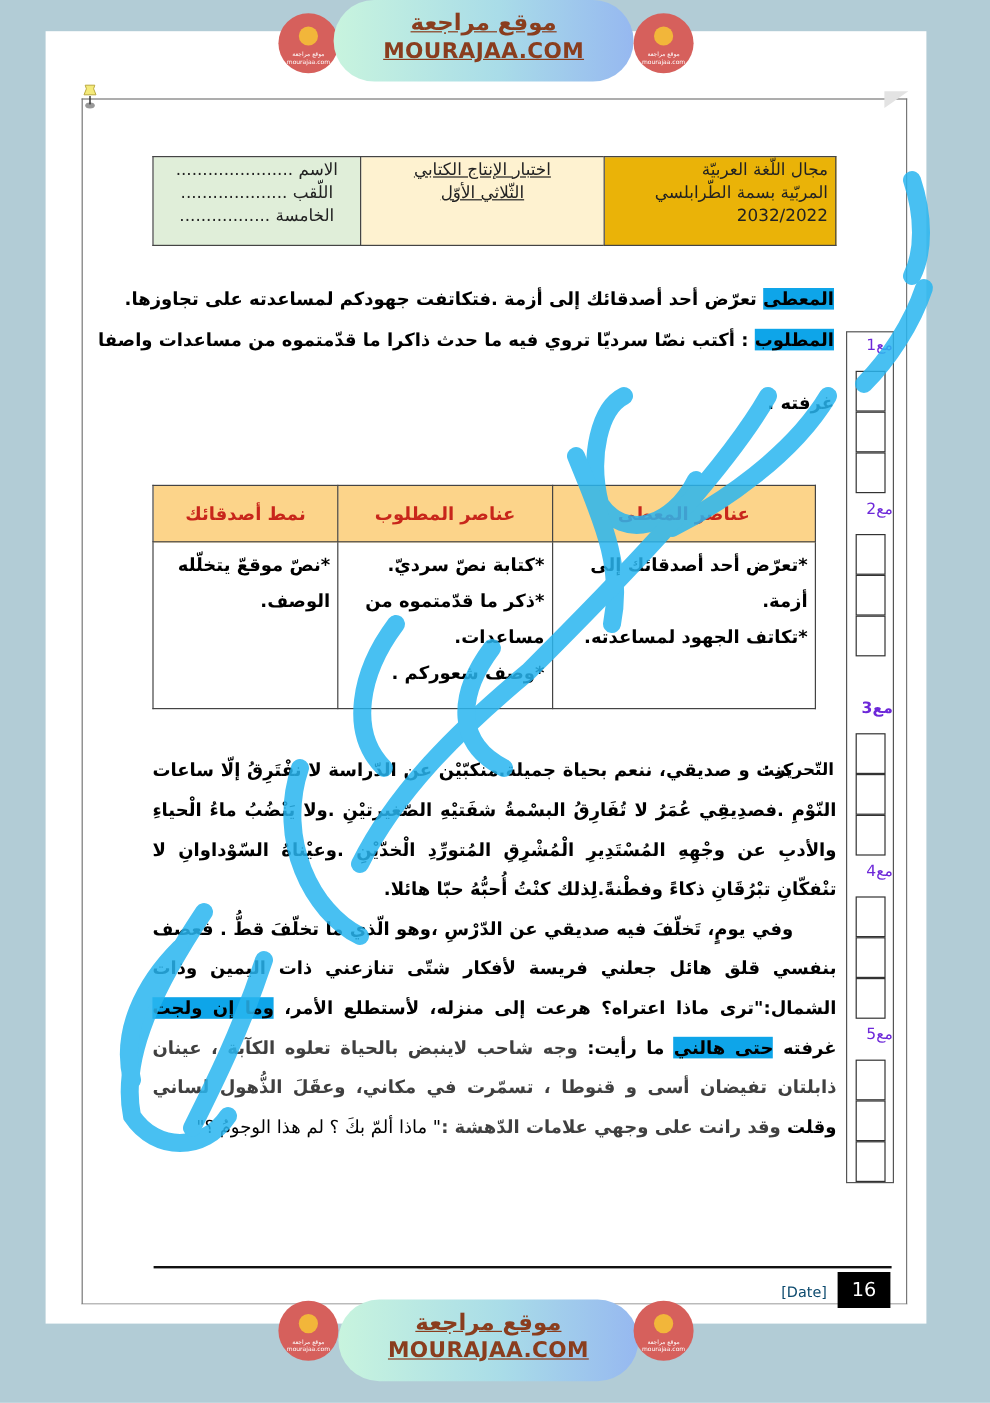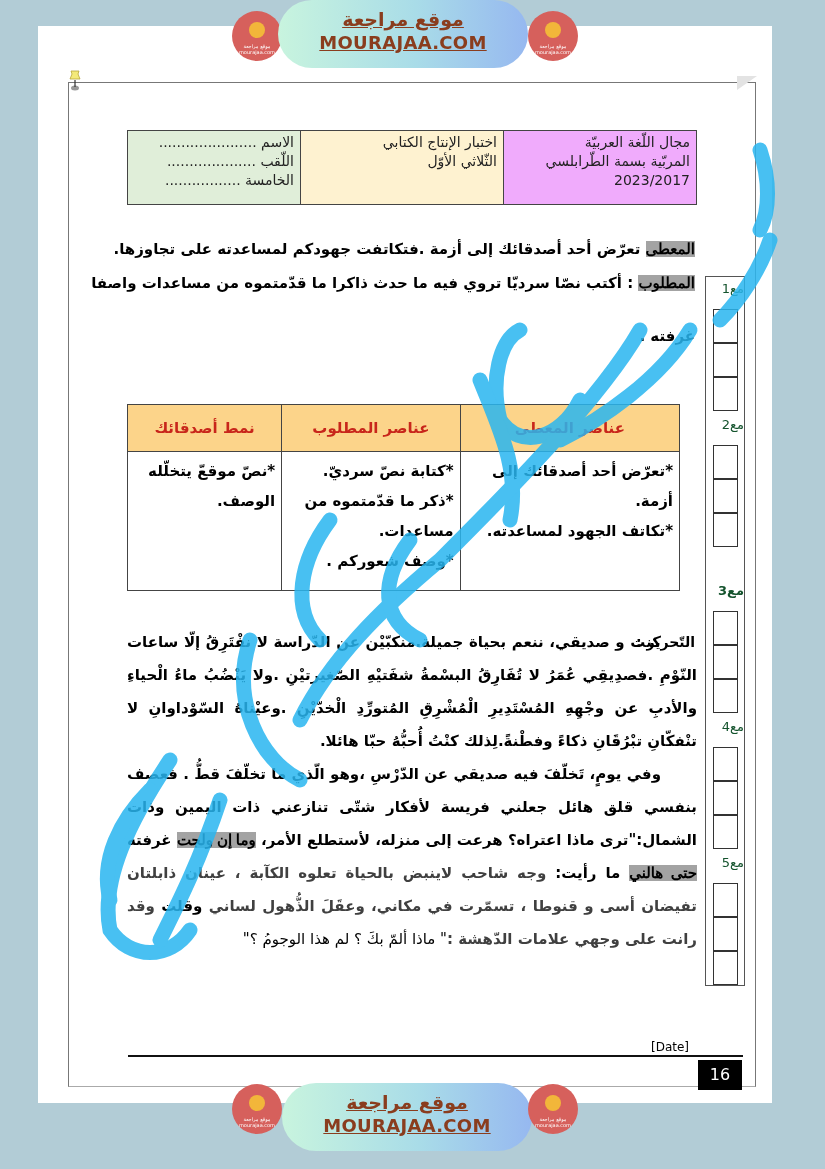--- a/index.html
+++ b/index.html
@@ -12,38 +12,38 @@
   .banner{position:absolute;left:278px;width:250px;height:68px;border-radius:34px;background:linear-gradient(90deg,#c8f4de 0%,#a9dce8 55%,#96b8f0 100%);text-align:center;}
   .banner .ar{font-family:"DejaVu Sans",sans-serif;font-weight:bold;font-size:19px;color:#8a3d1e;text-decoration:underline;margin-top:8px;direction:rtl;}
   .banner .en{font-family:"DejaVu Sans",sans-serif;font-weight:bold;font-size:18px;color:#8a3d1e;text-decoration:underline;margin-top:2px;letter-spacing:0.3px;}
   .badge{position:absolute;width:50px;height:50px;border-radius:50%;background:#d6605c;}
   .badge .dot{position:absolute;left:17px;top:11px;width:16px;height:16px;border-radius:50%;background:#f2b63a;}
   .badge .cap{position:absolute;left:0;right:0;top:32px;font-size:5px;color:#fff;text-align:center;line-height:6px;}
   
   table{border-collapse:collapse;}
   .htable{position:absolute;left:127px;top:130px;width:570px;height:75px;direction:rtl;font-family:"DejaVu Sans",sans-serif;font-size:14px;color:#222;}
   .htable td{border:1px solid #444;vertical-align:top;padding:2px 6px;line-height:19px;}
-  .htable .c1{background:#f0abfc;width:180px;}
-  .htable .c2{background:#fef2d0;width:190px;text-align:right;}
-  .htable .c3{background:#e0eed9;}
+  .htable .c1{background:#eab308;width:180px;}
+  .htable .c2{background:#fef2d0;width:190px;text-align:center;text-decoration:underline;}
+  .htable .c3{background:#e0eed9;text-align:center;}
   .line{position:absolute;right:130px;font-weight:bold;font-size:15px;color:#000;direction:rtl;text-align:right;white-space:nowrap;}
-  .hl{background:#a3a3a3;font-family:Liberation Serif, serif;}
+  .hl{background:#0ea5e9;}
   
   .etable{position:absolute;left:127px;top:404px;width:553px;direction:rtl;font-size:15px;font-weight:bold;}
   .etable th{background:#fcd48a;height:44px;color:#c8261b;font-weight:bold;border:1px solid #444;font-size:15px;}
   .etable td{border:1px solid #444;vertical-align:top;padding:4px 6px;line-height:30px;height:130px;text-align:right;}
   .para{position:absolute;left:127px;width:570px;direction:rtl;text-align:justify;font-weight:bold;font-size:15px;line-height:33px;color:#000;}
   .red{color:#404040;}
   
   .marks{position:absolute;left:705px;top:276px;width:40px;height:710px;border:1px solid #555;box-sizing:border-box;background:#fff;}
-  .mlabel{position:absolute;left:0;width:38px;text-align:right;font-size:13px;color:#14532d;}
+  .mlabel{position:absolute;left:0;width:38px;text-align:right;font-size:13px;color:#6d28d9;}
   .mbox{position:absolute;left:7px;width:25px;height:34px;border:1px solid #333;box-sizing:border-box;}
   
   .fline{position:absolute;left:128px;top:1055px;width:615px;height:2px;background:#111;}
-  .fdate{position:absolute;left:651px;top:1040px;font-size:12px;color:#000000;}
+  .fdate{position:absolute;left:651px;top:1070px;font-size:12px;color:#0c4a6e;}
   .fnum{position:absolute;left:698px;top:1060px;width:44px;height:30px;background:#000;color:#fff;font-size:16px;text-align:center;line-height:30px;}
   .wm{position:absolute;left:0;top:0;pointer-events:none;}
 </style>
 </head>
 <body>
 
 <div class="page"></div>
 <div class="frame"></div>
 <svg class="pin" viewBox="0 0 12 22">
     <ellipse cx="6" cy="19" rx="4" ry="2.5" fill="#999"></ellipse>
@@ -70,21 +70,21 @@
       <div>mourajaa.com</div>
     </div>
   </div>
 
 <table class="htable">
   <tbody>
       <tr>
     <td class="c1">
       <div>مجال اللّغة العربيّة</div>
       <div>المربّية بسمة الطّرابلسي</div>
-      <div>2023/2017</div>
+      <div>2032/2022</div>
     </td>
     <td class="c2">
       <div>اختبار الإنتاج الكتابي</div>
       <div>الثّلاثي الأوّل</div>
     </td>
     <td class="c3">
       <div><span>الاسم</span> <span>......................</span></div>
       <div><span>اللّقب</span> <span>....................</span></div>
       <div><span>الخامسة</span> <span>.................</span></div>
     </td>

